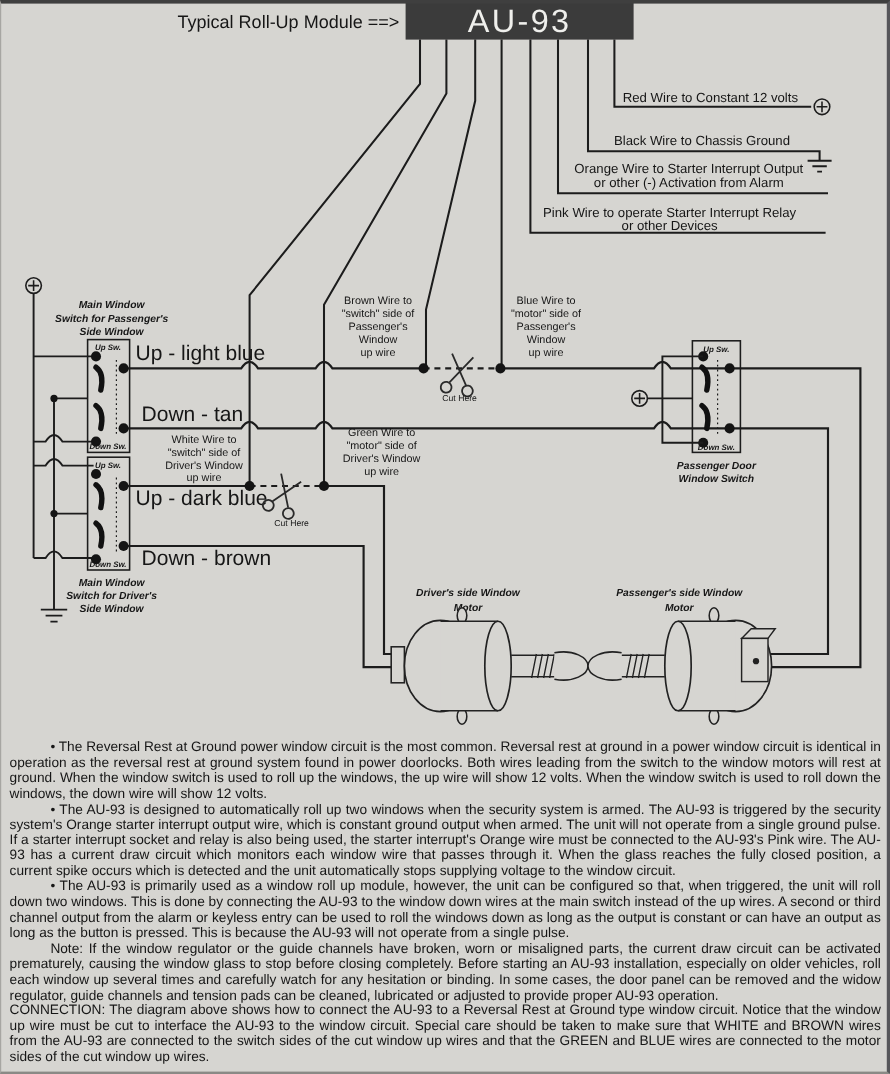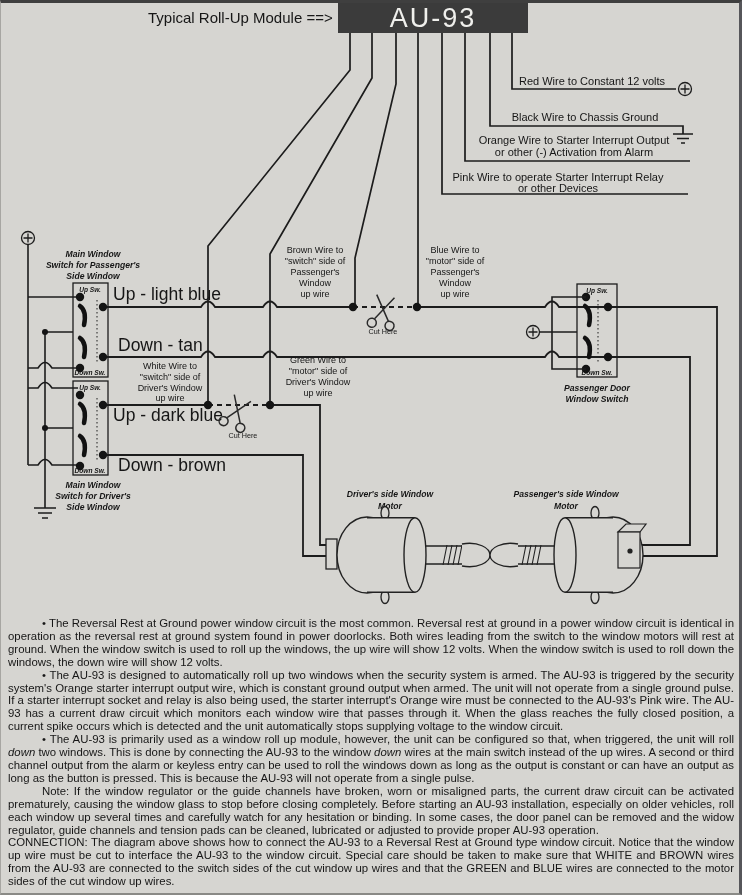--- a/index.html
+++ b/index.html
@@ -29,21 +29,21 @@
   .title{font-size:15px;}
   .module{font-size:27px;fill:#efefec;letter-spacing:2px;}
   #body-text{
     position:absolute;left:0;top:612px;width:742px;
     padding:5px 8px 0 8px;box-sizing:border-box;
     font-size:11.4px;line-height:12.9px;
   }
   .para{margin:0;text-align:justify;}
   .para.indent{text-indent:34px;}
   .b{font-weight:normal;}
-  .i{font-style:italic;}
+  .i{}
 </style>
 </head>
 <body>
 
 
 
 <div class="page"></div>
 
 <svg width="742" height="612" viewBox="0 0 742 612">
 

